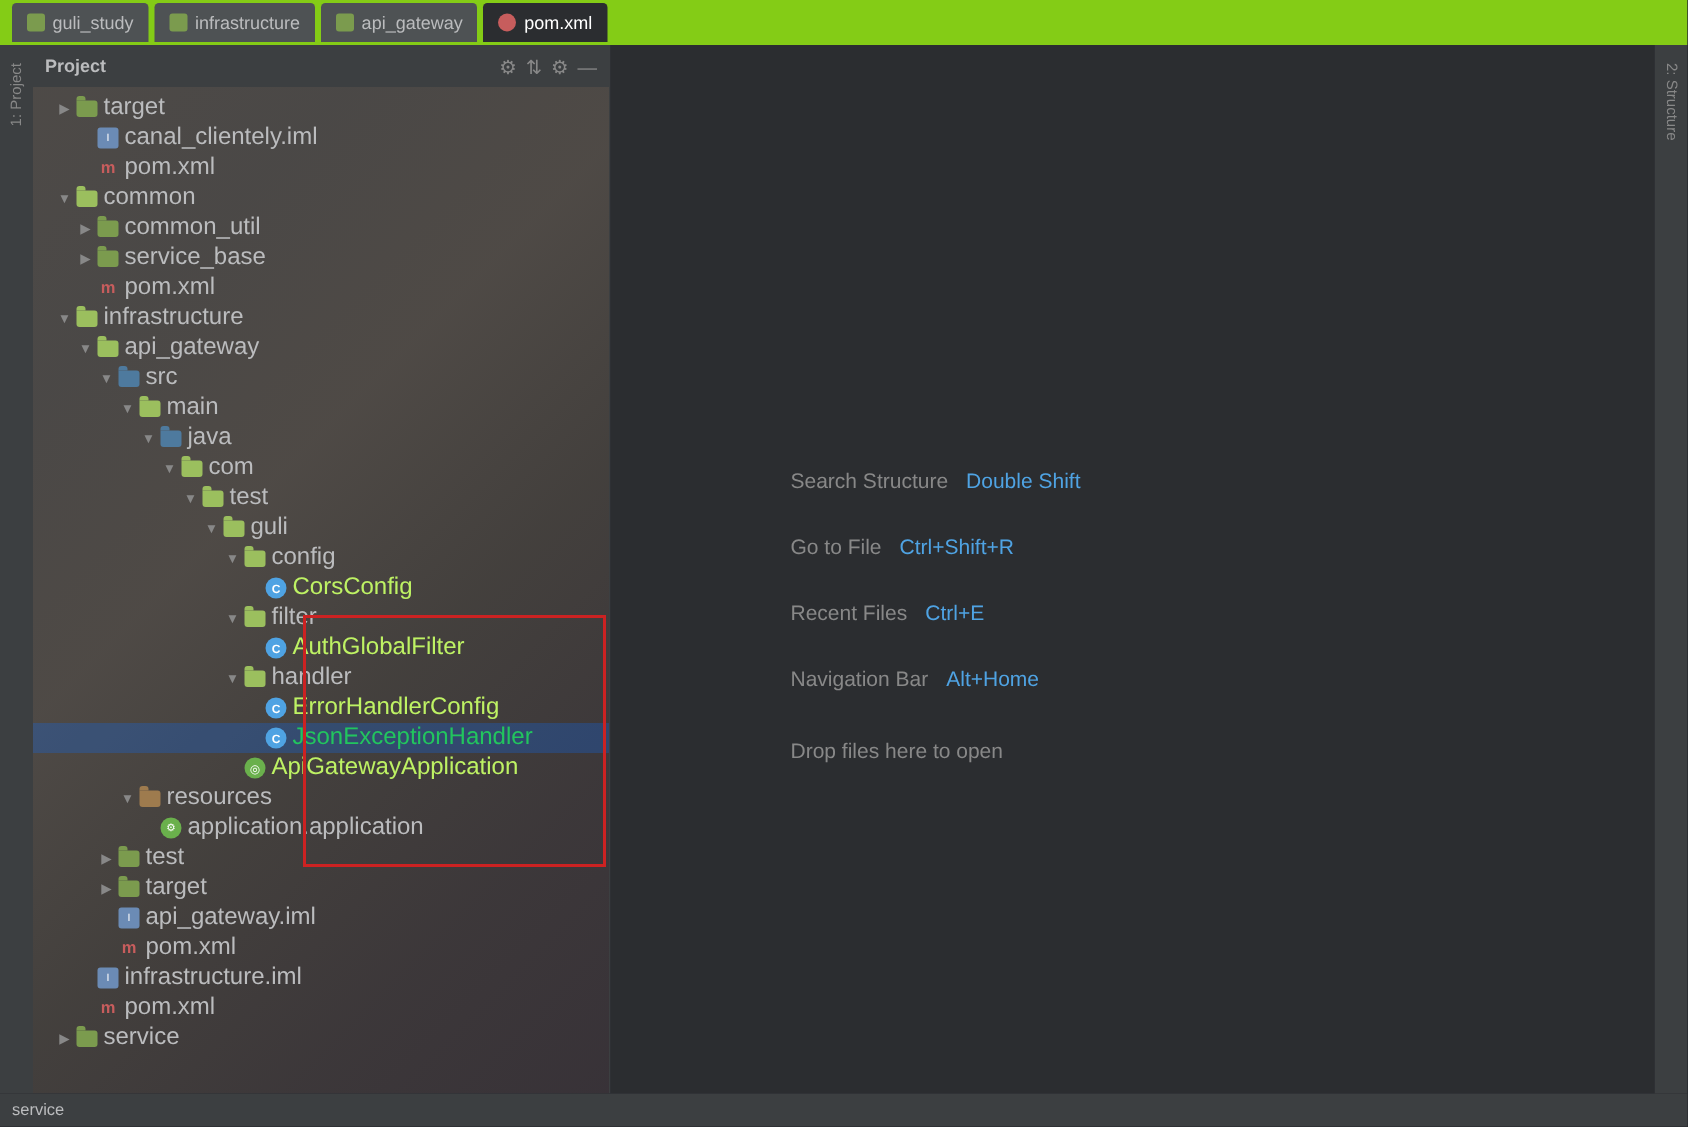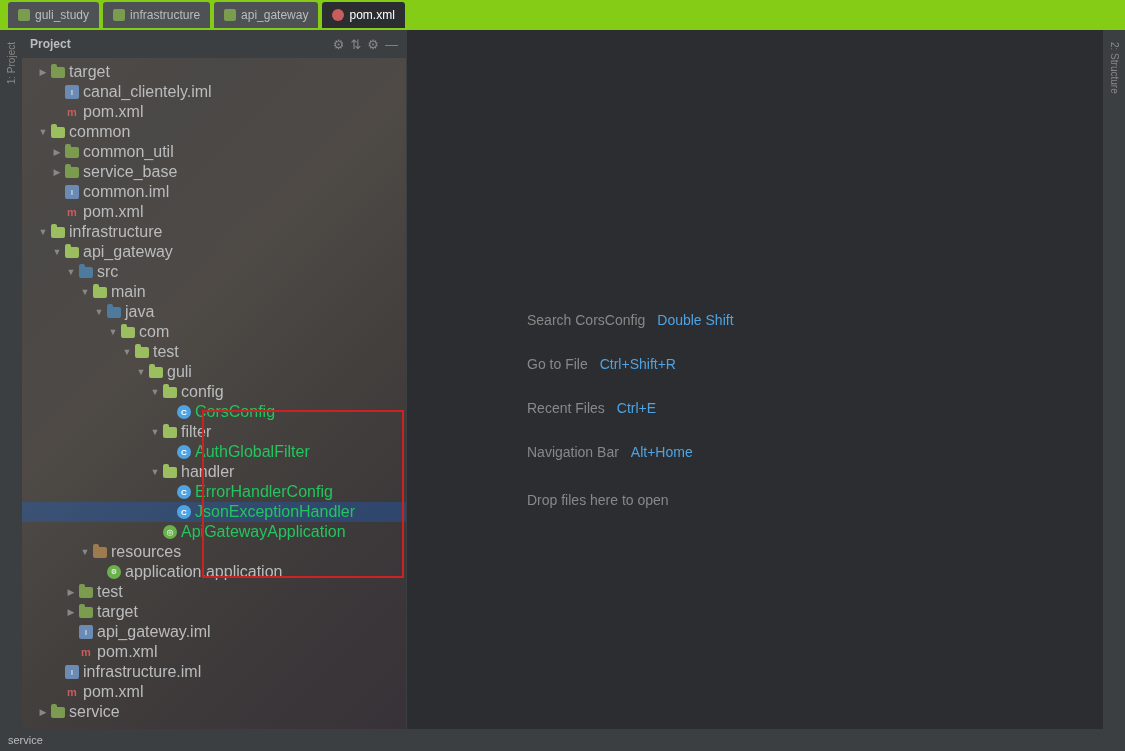--- a/index.html
+++ b/index.html
@@ -173,21 +173,21 @@
       display: flex;
       align-items: center;
       justify-content: center;
       flex-shrink: 0;
     }
     .tree-label {
       color: #bbbcbe;
       font-size: 16px;
       white-space: nowrap;
     }
-    .tree-label.blue { color: #22c55e; }
+    .tree-label.blue { color: #bef264; }
     .tree-label.light-blue { color: #22c55e; }
 
     
     .icon-folder {
       width: 14px;
       height: 11px;
       background: #7b9b4e;
       border-radius: 0 2px 2px 2px;
       position: relative;
     }
@@ -431,28 +431,20 @@
 
       <div class="tree-item">
         <span class="indent" style="width:28px"></span>
         <span class="tree-arrow">▶</span>
         <span class="tree-icon">
             <div class="icon-folder"></div>
           </span>
         <span class="tree-label">service_base</span>
       </div>
 
-      <div class="tree-item">
-        <span class="indent" style="width:28px"></span>
-        <span class="tree-arrow" style="color:transparent">▶</span>
-        <span class="tree-icon">
-            <div class="icon-iml">I</div>
-          </span>
-        <span class="tree-label">common.iml</span>
-      </div>
 
       <div class="tree-item">
         <span class="indent" style="width:28px"></span>
         <span class="tree-arrow" style="color:transparent">▶</span>
         <span class="tree-icon">
             <div class="icon-maven">m</div>
           </span>
         <span class="tree-label">pom.xml</span>
       </div>
 
@@ -682,21 +674,21 @@
       </div>
     </div>
 
     <div class="red-outline-group" style="top: 380px; left: 180px; right: 2px; height: 168px;"></div>
   </div>
 
   <div class="content-area">
     <div class="editor-area">
       <div class="shortcuts-panel">
         <div class="shortcut-row">
-          <span class="shortcut-label">Search CorsConfig</span>
+          <span class="shortcut-label">Search Structure</span>
           <span class="shortcut-key">Double Shift</span>
         </div>
         <div class="shortcut-row">
           <span class="shortcut-label">Go to File</span>
           <span class="shortcut-key">Ctrl+Shift+R</span>
         </div>
         <div class="shortcut-row">
           <span class="shortcut-label">Recent Files</span>
           <span class="shortcut-key">Ctrl+E</span>
         </div>

